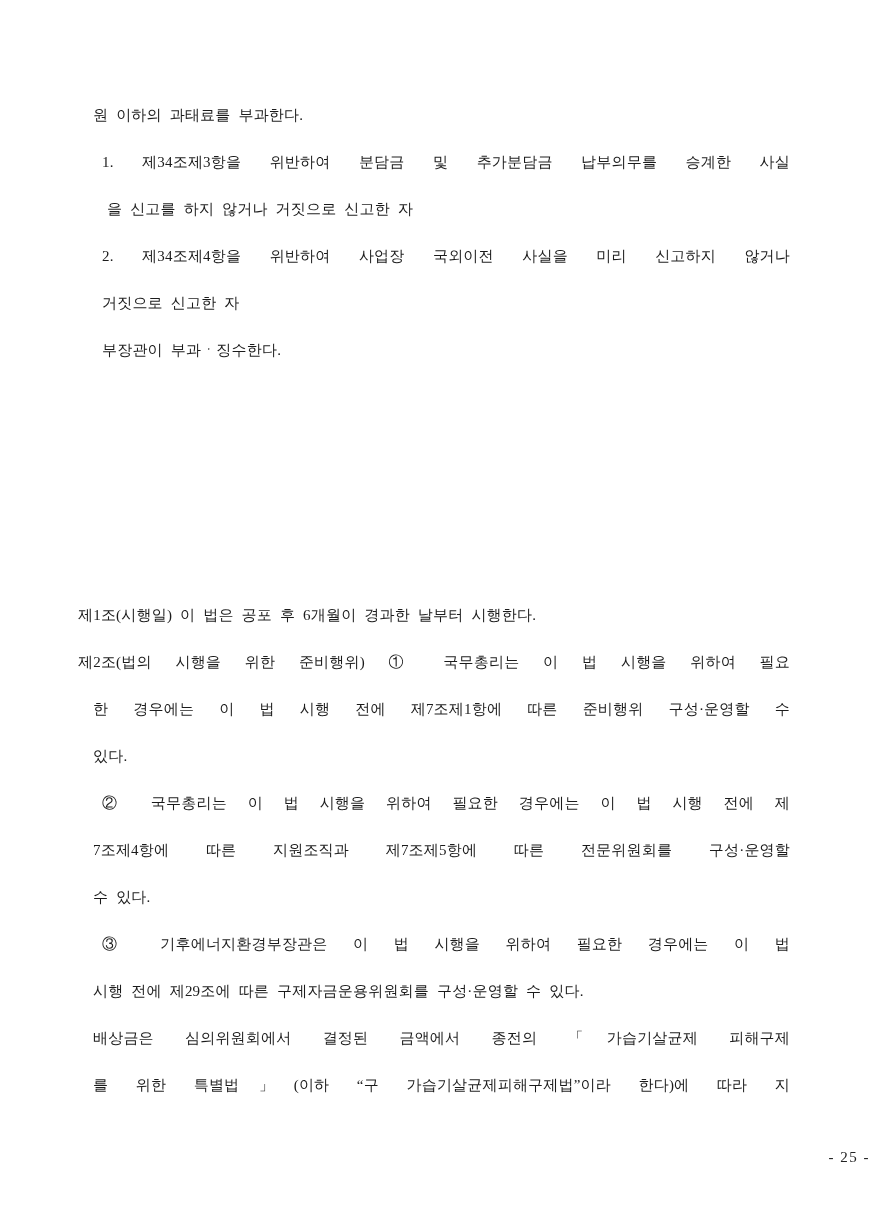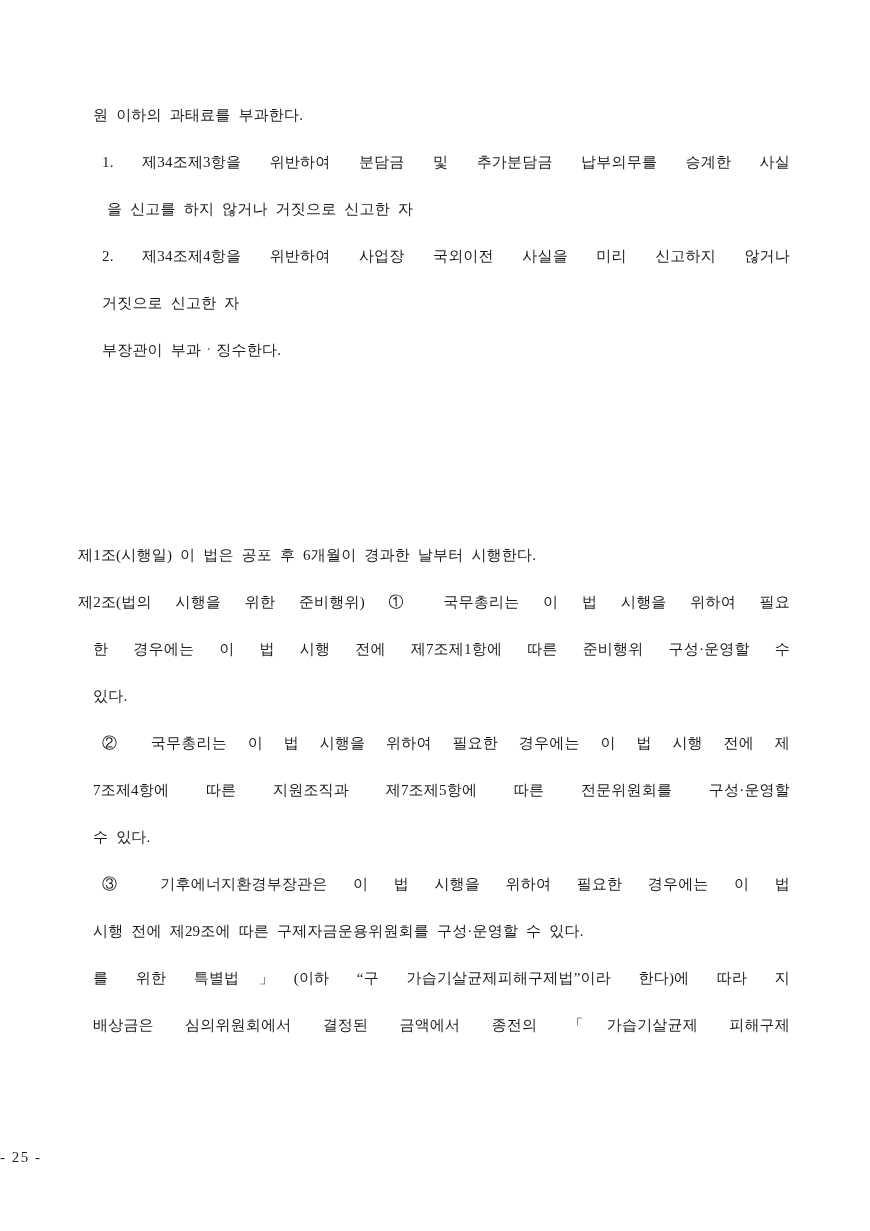--- a/index.html
+++ b/index.html
@@ -8,21 +8,21 @@
     position:relative;
     width:870px;height:1231px;
     margin:0 auto;
     background:#ffffff;
     color:#1b1b1b;
     font-family:"Liberation Serif","DejaVu Serif",serif;
     overflow:hidden;
   }
   .sec{position:absolute;left:78px;right:80px;}
   .sec1{top:92px;}
-  .sec2{top:532px;}
+  .sec2{top:592px;}
   .ln{
     font-size:15px;
     line-height:47px;
     white-space:nowrap;
     word-spacing:4px;
     letter-spacing:0.2px;
   }
   .just{
     white-space:normal;
     text-align:justify;
@@ -37,21 +37,21 @@
     text-align:center;
     font-size:21px;
     line-height:47px;
     white-space:pre;
     word-spacing:3px;
     letter-spacing:1px;
   }
   .footer{
     position:absolute;
     top:1144px;left:0;right:0;
-    text-align:left;
+    text-align:right;
     font-size:15px;
     line-height:26px;
     letter-spacing:1.5px;
     color:#222222;
   }
 </style>
 </head>
 <body>
 
 <div class="page">
@@ -69,19 +69,19 @@
   <div class="sec sec2">
     <div class="ln">제1조(시행일) 이 법은 공포 후 6개월이 경과한 날부터 시행한다.</div>
     <div class="ln just">제2조(법의 시행을 위한 준비행위) ① 국무총리는 이 법 시행을 위하여 필요</div>
     <div class="ln ind1 just">한 경우에는 이 법 시행 전에 제7조제1항에 따른 준비행위 구성·운영할 수</div>
     <div class="ln ind1">있다.</div>
     <div class="ln ind2 just">② 국무총리는 이 법 시행을 위하여 필요한 경우에는 이 법 시행 전에 제</div>
     <div class="ln ind1 just">7조제4항에 따른 지원조직과 제7조제5항에 따른 전문위원회를 구성·운영할</div>
     <div class="ln ind1">수 있다.</div>
     <div class="ln ind2 just">③ 기후에너지환경부장관은 이 법 시행을 위하여 필요한 경우에는 이 법</div>
     <div class="ln ind1">시행 전에 제29조에 따른 구제자금운용위원회를 구성·운영할 수 있다.</div>
+    <div class="ln ind1 just">배상금은 심의위원회에서 결정된 금액에서 종전의 「가습기살균제 피해구제</div>
     <div class="ln ind1 just">를 위한 특별법」(이하 “구 가습기살균제피해구제법”이라 한다)에 따라 지</div>
-    <div class="ln ind1 just">배상금은 심의위원회에서 결정된 금액에서 종전의 「가습기살균제 피해구제</div>
   </div>
 
   <div class="footer">- 25 -</div>
 
 </div>
 
 </body></html>

